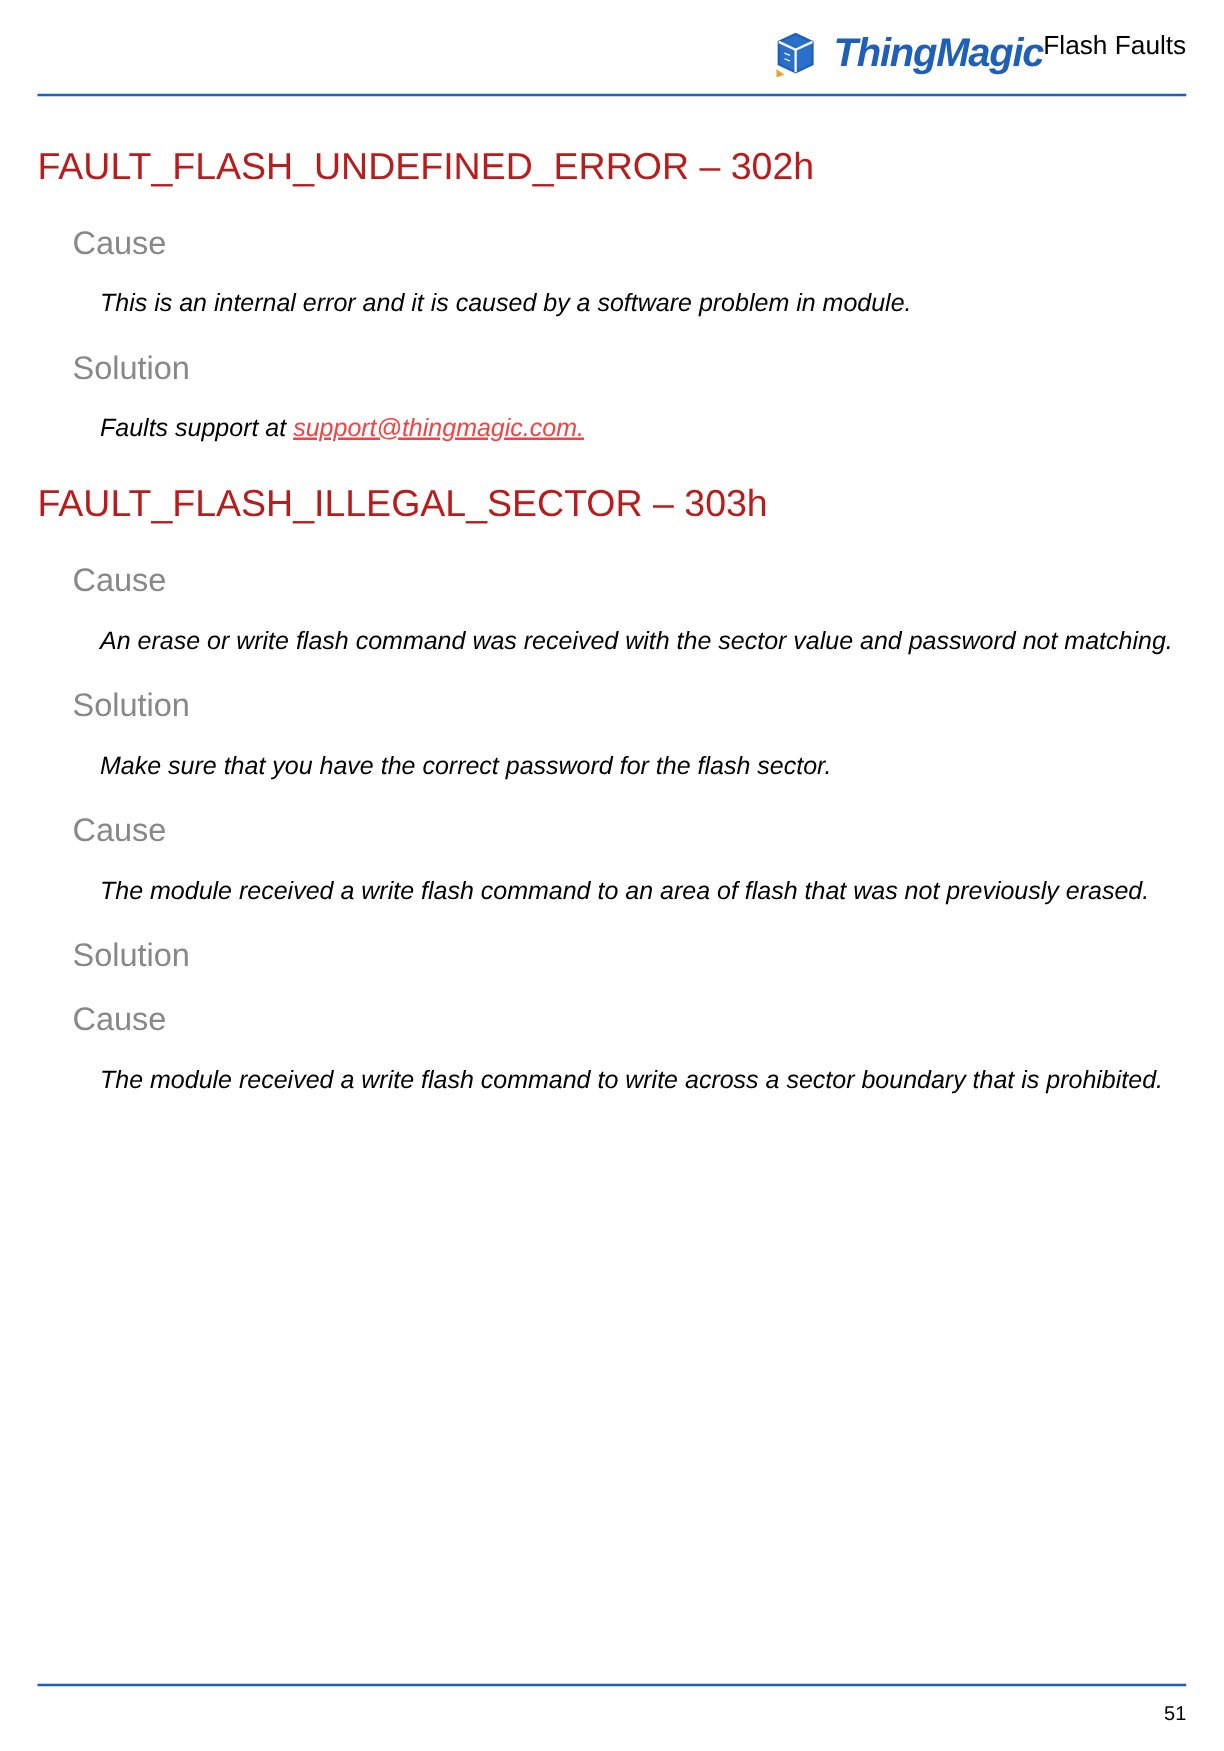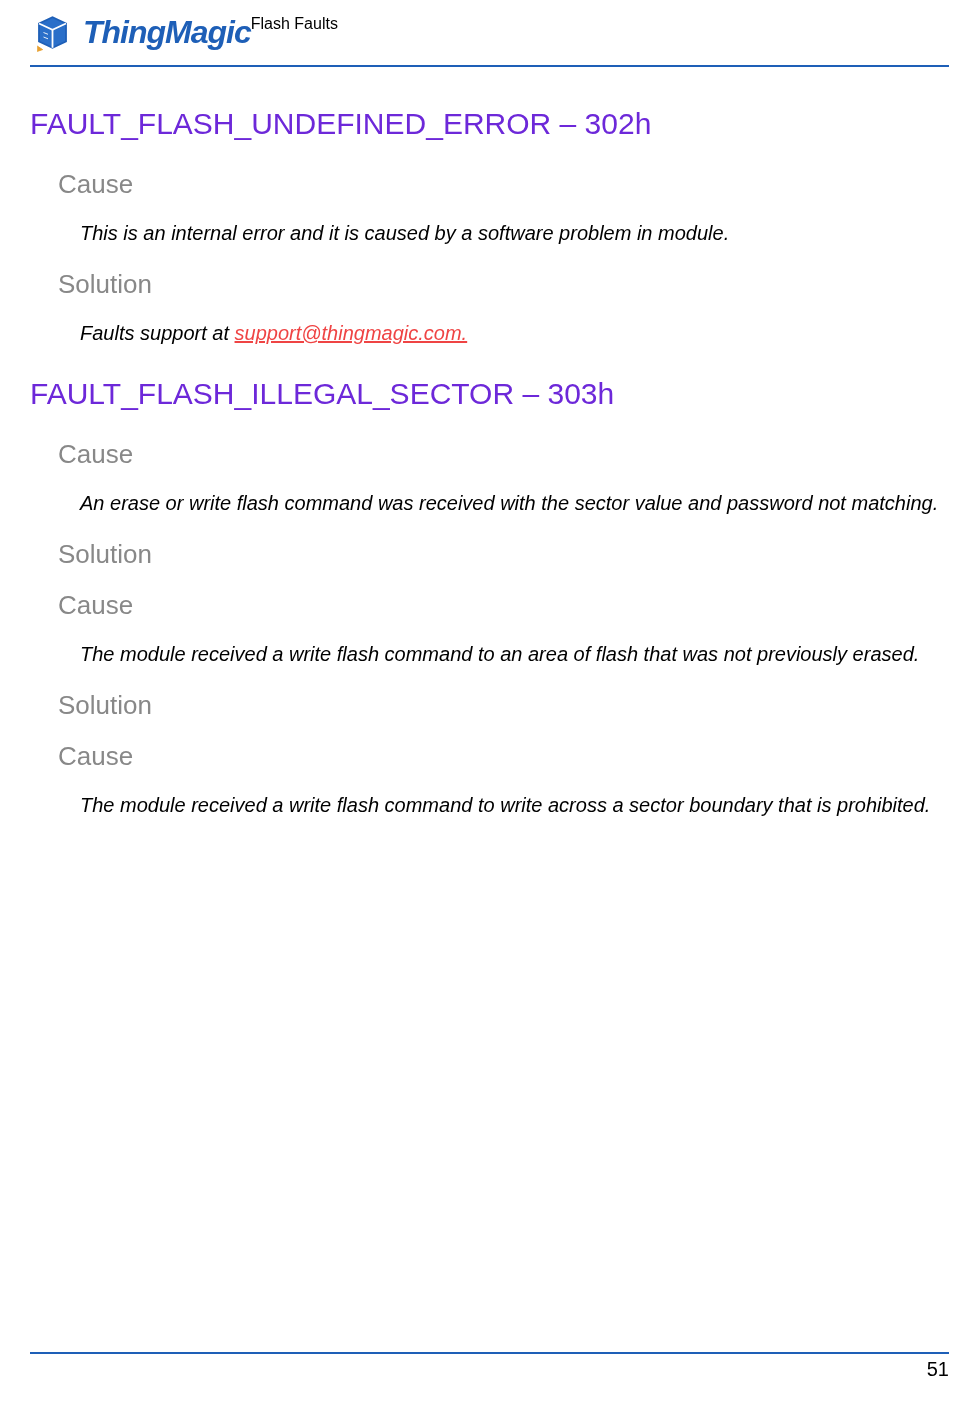--- a/index.html
+++ b/index.html
@@ -10,23 +10,23 @@
     body {
       width: 979px;
       height: 1401px;
       background: #fff;
       font-family: Arial, Helvetica, sans-serif;
       position: relative;
       padding: 0 30px;
     }
     .header {
       display: flex;
-      justify-content: flex-start;
+      justify-content: flex-end;
       align-items: flex-start;
-      padding-top: 10px;
+      padding-top: 20px;
       padding-bottom: 10px;
       border-bottom: 2px solid #1e5fb7;
       margin-bottom: 40px;
     }
     .logo-wrap {
       display: flex;
       align-items: center;
       gap: 8px;
     }
     .logo-cube {
@@ -34,29 +34,29 @@
       height: 45px;
     }
     .logo-text {
       font-size: 32px;
       font-weight: bold;
       font-style: italic;
       color: #1e5fb7;
       letter-spacing: -1px;
     }
     .header-right {
-      font-size: 16px;
+      font-size: 21px;
       color: #000;
       padding-top: 5px;
     }
     .content {
       padding-left: 0;
     }
     h1.fault-title {
-      color: #6d28d9;
+      color: #b91c1c;
       font-size: 30px;
       font-weight: normal;
       margin-top: 30px;
       margin-bottom: 28px;
       letter-spacing: 0px;
     }
     h2.sub-title {
       color: #888;
       font-size: 26px;
       font-weight: normal;
@@ -75,23 +75,23 @@
     a.email-link {
       color: #ef4444;
       text-decoration: underline;
     }
     .footer {
       position: absolute;
       bottom: 20px;
       left: 30px;
       right: 30px;
       border-top: 2px solid #1e5fb7;
-      padding-top: 4px;
+      padding-top: 14px;
       text-align: right;
-      font-size: 20px;
+      font-size: 16px;
       color: #000;
     }
   </style>
 </head>
 <body>
 
 <div class="header">
   <div class="logo-wrap">
     <svg class="logo-cube" viewBox="0 0 50 50">
       <g fill="none" stroke="#1e5fb7" stroke-width="2">
@@ -114,20 +114,21 @@
   <p class="body-text">This is an internal error and it is caused by a software problem in module.</p>
   <h2 class="sub-title">Solution</h2>
   <p class="body-text">
     <span>Faults support at </span><a href="#" class="email-link">support@thingmagic.com.</a>
   </p>
 
   <h1 class="fault-title">FAULT_FLASH_ILLEGAL_SECTOR – 303h</h1>
   <h2 class="sub-title">Cause</h2>
   <p class="body-text">An erase or write flash command was received with the sector value and password not matching.</p>
   <h2 class="sub-title">Solution</h2>
+  <p class="body-text">Make sure that you have the correct password for the flash sector.</p>
 
   <h2 class="sub-title">Cause</h2>
   <p class="body-text">The module received a write flash command to an area of flash that was not previously erased.</p>
   <h2 class="sub-title">Solution</h2>
 
   <h2 class="sub-title">Cause</h2>
   <p class="body-text">The module received a write flash command to write across a sector boundary that is prohibited.</p>
 
 </div>
 

